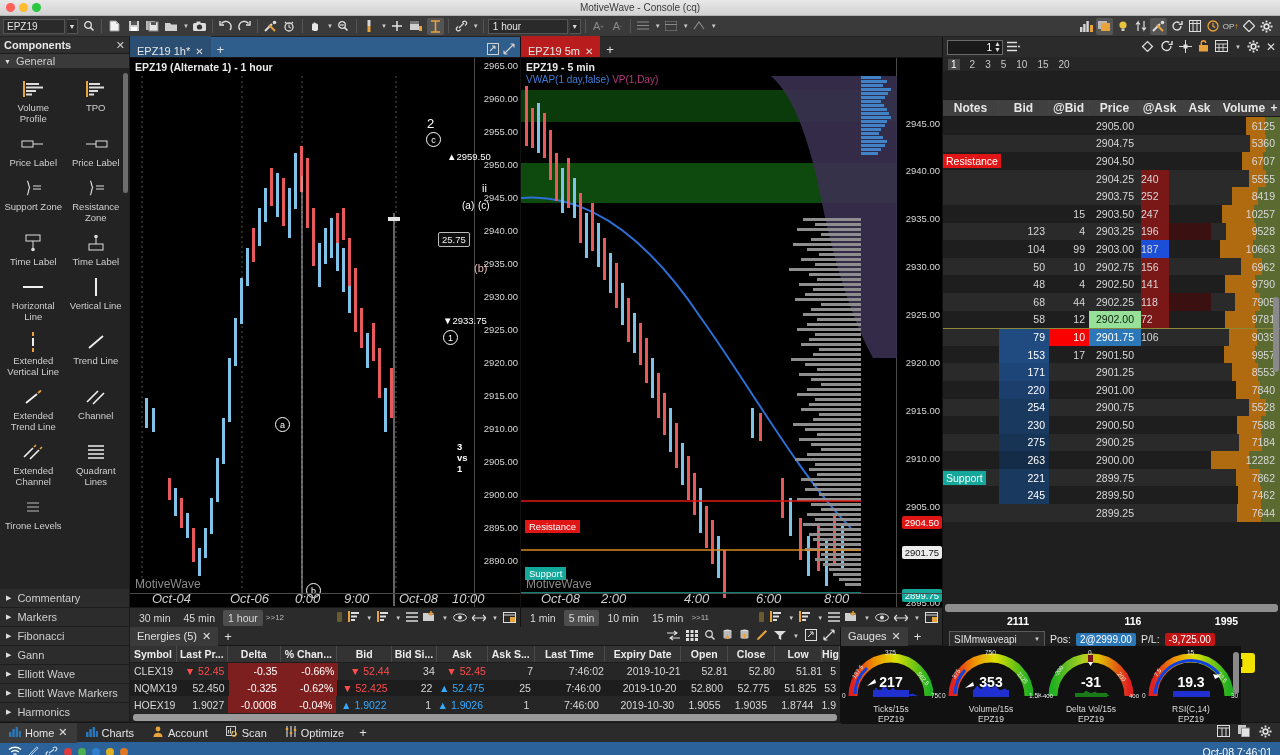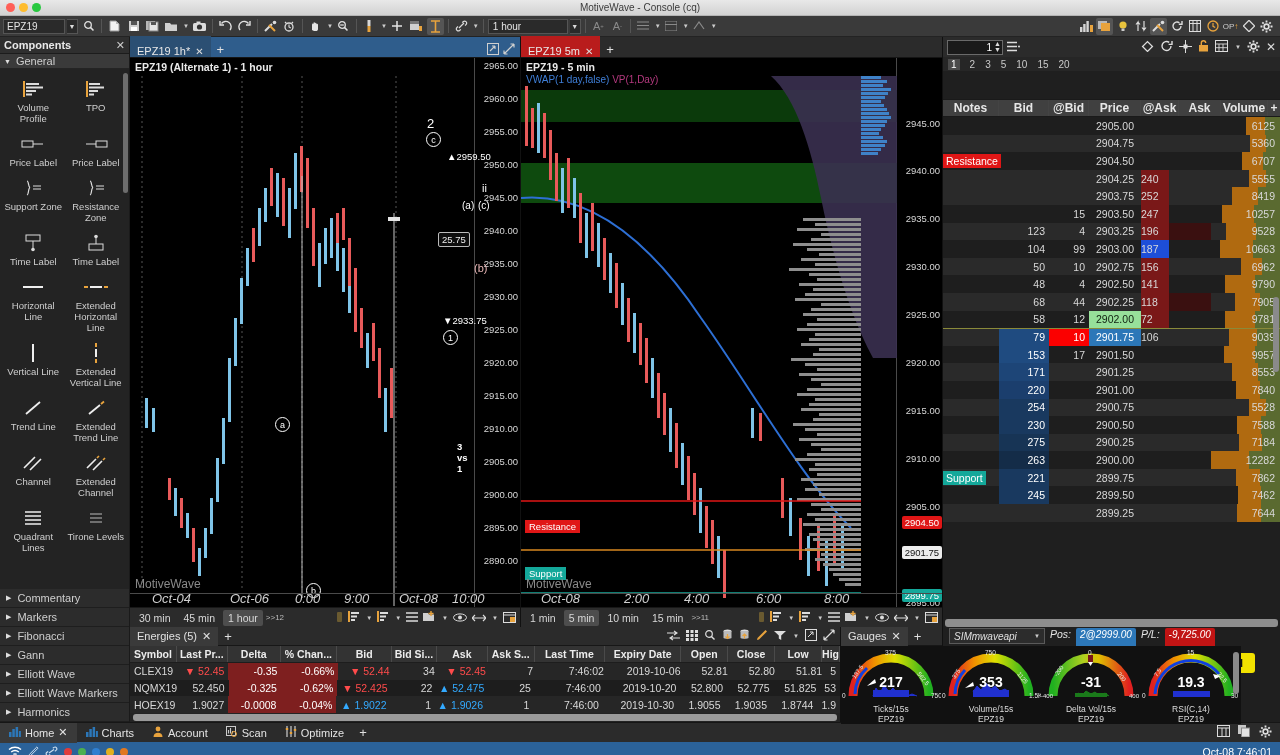--- a/index.html
+++ b/index.html
@@ -145,21 +145,21 @@
   .c-atask { width: 28px; }
   .c-ask { width: 42px; padding-left: 4px; }
   .c-vol { flex: 1; justify-content: flex-end; padding-right: 5px; }
   .volbar { position: absolute; right: 0; top: 0; bottom: 0; }
   .dom-sep { border-top: 1px solid #8a8a3a; }
   .dom-scroll { position: absolute; right: 1px; width: 6px; background: #8a8a8a; border-radius: 3px; }
   .dom-hscroll { height: 8px; background: #8e8e8e; margin: 1px 2px; border-radius: 3px; }
   .tot-row { height: 15px; display: flex; font-size: 10.5px; font-weight: bold; color: #fff;
     background: #1f1f1f; }
   .tot-row div { display: flex; align-items: center; justify-content: center; }
-  .acct-row { height: 22px; display: flex; gap: 5px; padding: 0 6px; font-style: italic; }
+  .acct-row { height: 22px; display: flex; align-items: center; gap: 5px; padding: 0 6px; }
   .acct-sel { width: 96px; height: 16px; background: #2c2c2c; border: 1px solid #5a5a5a;
     font-size: 10px; color: #e0e0e0; display: flex; align-items: center; padding: 0 4px; }
   .pill { font-size: 10px; padding: 1px 4px; border-radius: 2px; color: #fff; }
   .btn-row { display: flex; gap: 6px; justify-content: center; padding: 3px 0; }
   .tbtn { font-size: 11px; font-weight: bold; padding: 4px 12px; border-radius: 3px; color: #fff; }
   .brk-row { display: flex; align-items: center; gap: 6px; justify-content: center; padding-top: 3px; }
   .brk { width: 78px; height: 17px; background: #303030; border: 1px solid #4a4a4a;
     font-size: 10px; color: #777; display: flex; align-items: center; padding: 0 5px; }
 
   
@@ -530,30 +530,20 @@
 
           <div class="tool">
             <span class="gfx">
               <svg width="26" height="6" viewBox="0 0 26 6">
                   <path d="M3 3h20" stroke="#eee" stroke-width="2"></path>
                 </svg>
             </span>
             <span class="nm">Horizontal Line</span>
           </div>
 
-          <div class="tool">
-            <span class="gfx">
-              <svg width="26" height="6" viewBox="0 0 26 6">
-                  <path d="M1 3h4" stroke="#e8a33d" stroke-width="2"></path>
-                  <path d="M7 3h12" stroke="#eee" stroke-width="2"></path>
-                  <path d="M21 3h4" stroke="#e8a33d" stroke-width="2"></path>
-                </svg>
-            </span>
-            <span class="nm">Extended Horizontal Line</span>
-          </div>
 
           <div class="tool">
             <span class="gfx">
               <svg width="8" height="20" viewBox="0 0 8 20">
                   <path d="M4 1v18" stroke="#eee" stroke-width="2"></path>
                 </svg>
             </span>
             <span class="nm">Vertical Line</span>
           </div>
 
@@ -1028,21 +1018,21 @@
 
             <div class="zone-lbl" style="left:4px;top:462px;background:#e01616">Resistance</div>
             <div class="zone-lbl" style="left:4px;top:509px;background:#14a89a">Support</div>
             <div class="price-tag" style="right:0;top:458px;background:#e01616;color:#fff">2904.50</div>
             <div class="price-tag" style="right:0;top:488px;background:#ececec;color:#111">2901.75</div>
             <div class="price-tag" style="right:0;top:531px;background:#14a89a;color:#fff">2899.75</div>
 
             <div class="wm">MotiveWave</div>
             <div class="timeaxis">
               <span class="tk" style="left:20px">Oct-08</span>
-              <span class="tk" style="left:103px">2:00</span>
+              <span class="tk" style="left:80px">2:00</span>
               <span class="tk" style="left:163px">4:00</span>
               <span class="tk" style="left:235px">6:00</span>
               <span class="tk" style="left:303px">8:00</span>
             </div>
           </div>
 
           <div class="chart-foot">
             <span class="tfbtn">1 min</span>
             <span class="tfbtn on">5 min</span>
             <span class="tfbtn">10 min</span>
@@ -1169,21 +1159,21 @@
           <div class="grow a">
             <div style="width:48px">CLEX19</div>
             <div style="width:52px;justify-content:flex-end" class="dn">▼&nbsp;<span>52.45</span></div>
             <div style="width:54px" class="neg">-0.35</div>
             <div style="width:58px" class="neg">-0.66%</div>
             <div style="width:56px;justify-content:flex-end" class="dn">▼&nbsp;<span>52.44</span></div>
             <div style="width:46px;justify-content:flex-end">34</div>
             <div style="width:52px;justify-content:flex-end" class="dn">▼&nbsp;<span>52.45</span></div>
             <div style="width:48px;justify-content:flex-end">7</div>
             <div style="width:72px;justify-content:flex-end">7:46:02</div>
-            <div style="width:78px;justify-content:flex-end">2019-10-06</div>
+            <div style="width:78px;justify-content:flex-end">2019-10-21</div>
             <div style="width:48px;justify-content:flex-end">52.81</div>
             <div style="width:48px;justify-content:flex-end">52.80</div>
             <div style="width:48px;justify-content:flex-end">51.81</div>
             <div style="flex:1;justify-content:flex-end">5</div>
           </div>
 
           <div class="grow b">
             <div style="width:48px">NQMX19</div>
             <div style="width:52px;justify-content:flex-end">52.450</div>
             <div style="width:54px" class="neg">-0.325</div>
@@ -1756,20 +1746,25 @@
               <span class="volbar" style="width:62%;background:linear-gradient(90deg,#b06a10 0%,#b06a10 55%,#5a6a30 55%)"></span>
               <span style="position:relative">7644</span>
             </div>
         </div>
 
         <div class="dom-scroll" style="top:180px;height:75px"></div>
       </div>
 
       <div class="dom-hscroll"></div>
 
+      <div class="tot-row">
+        <div style="width:150px">2111</div>
+        <div style="width:80px">116</div>
+        <div style="flex:1">1995</div>
+      </div>
 
       <div class="acct-row">
         <div class="acct-sel">
           <span>SIMmwaveapi</span>
           <span class="caret" style="margin-left:auto">▼</span>
         </div>
         <span style="font-size:10.5px;color:#e4e4e4">Pos:</span>
         <span class="pill" style="background:#2c77b8">2@2999.00</span>
         <span style="font-size:10.5px;color:#e4e4e4">P/L:</span>
         <span class="pill" style="background:#c11414">-9,725.00</span>

